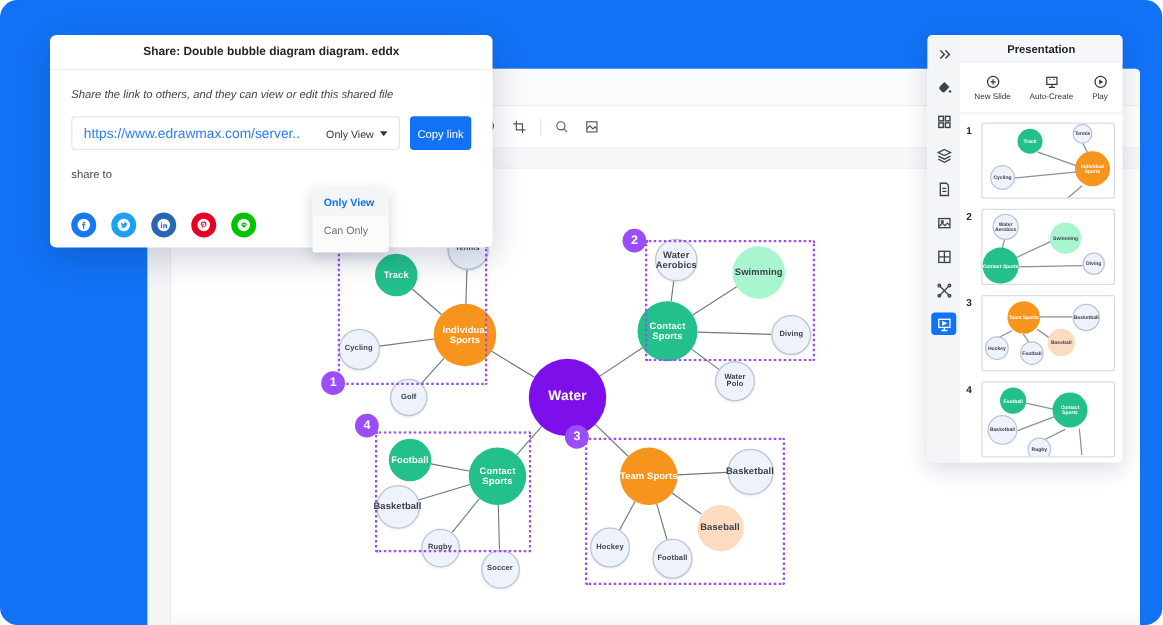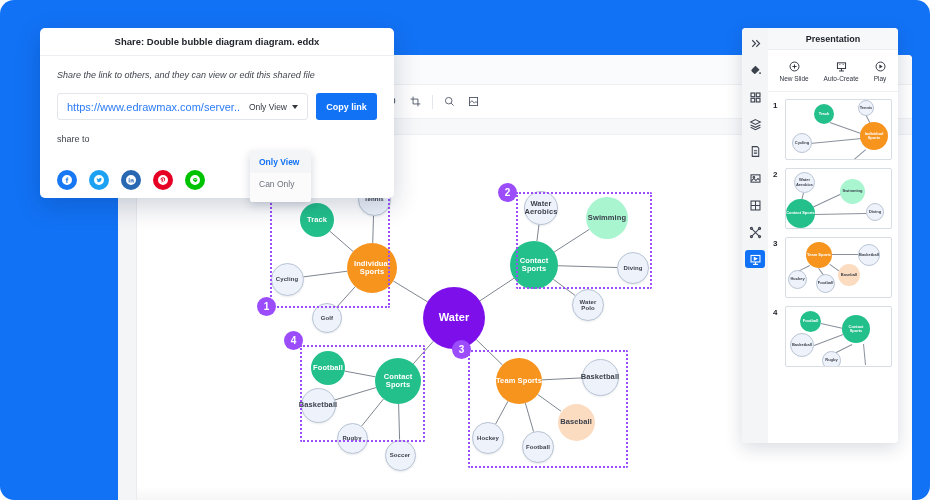--- a/index.html
+++ b/index.html
@@ -115,22 +115,22 @@
     font-family: "Liberation Sans", sans-serif;
     font-size: 11px; color: #2b7cf6;
   }
   .sd-perm {
     display: flex; align-items: center; gap: 5px;
     font-size: 8.5px; color: #33373f; cursor: pointer; white-space: nowrap;
   }
   .caret { width: 0; height: 0; border-left: 3.5px solid transparent;
            border-right: 3.5px solid transparent; border-top: 4px solid #33373f; }
   .sd-copy {
-    width: 61px; height: 27px; border-radius: 3px; border: none;
-    background: #1272f5; color: #fff; font-size: 9px; font-weight: 700;
+    width: 49px; height: 27px; border-radius: 3px; border: none;
+    background: #1272f5; color: #fff; font-size: 9px; font-weight: 400;
     font-family: "Liberation Sans", sans-serif; cursor: pointer;
   }
 
   .sd-dropdown {
     position: absolute; left: 210px; top: 123px; width: 61px;
     background: #fbfbfc; border-radius: 2px;
     box-shadow: 0 3px 10px rgba(10,30,70,.18);
     z-index: 70; padding-bottom: 7px;
   }
   .dd-item { height: 22px; line-height: 22px; padding-left: 9px;
@@ -141,21 +141,21 @@
   .sd-shareto { font-size: 9px; color: #41454d; margin: 14px 0 26px 0; }
   .sd-socials { display: flex; gap: 12px; }
   .soc { width: 20px; height: 20px; border-radius: 50%;
          display: flex; align-items: center; justify-content: center;
          color: #fff; cursor: pointer; }
   .soc svg { width: 12px; height: 12px; fill: #fff; }
 
   
   .pres-panel {
     position: absolute; left: 742px; top: 28px;
-    width: 156px; height: 415px;
+    width: 156px; height: 342px;
     background: #ffffff; border-radius: 4px;
     box-shadow: 0 5px 18px rgba(10,30,70,.16);
     z-index: 40; overflow: hidden; display: flex;
   }
   .pres-rail {
     width: 26px; background: #f4f5f7; flex: 0 0 auto;
     display: flex; flex-direction: column; align-items: center;
     padding-top: 6px; gap: 9px;
   }
   .rail-ico {

